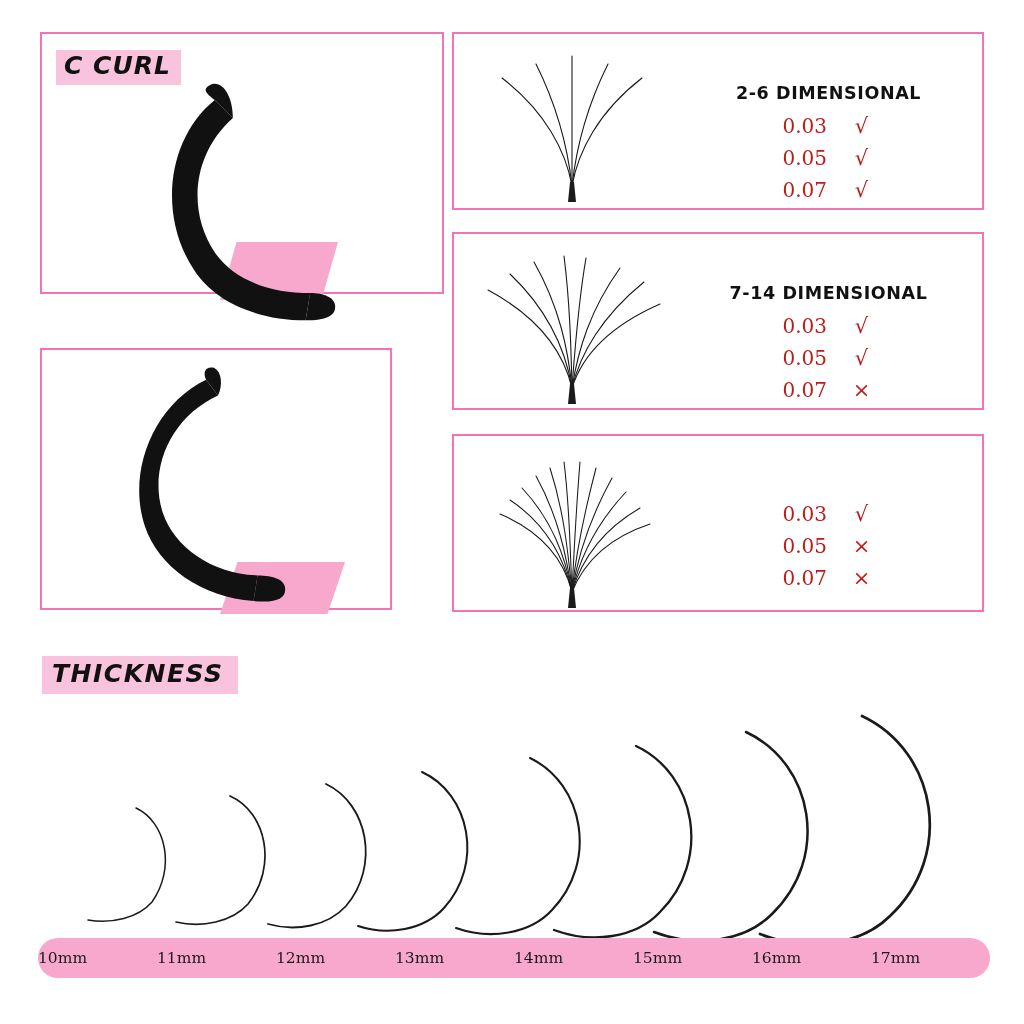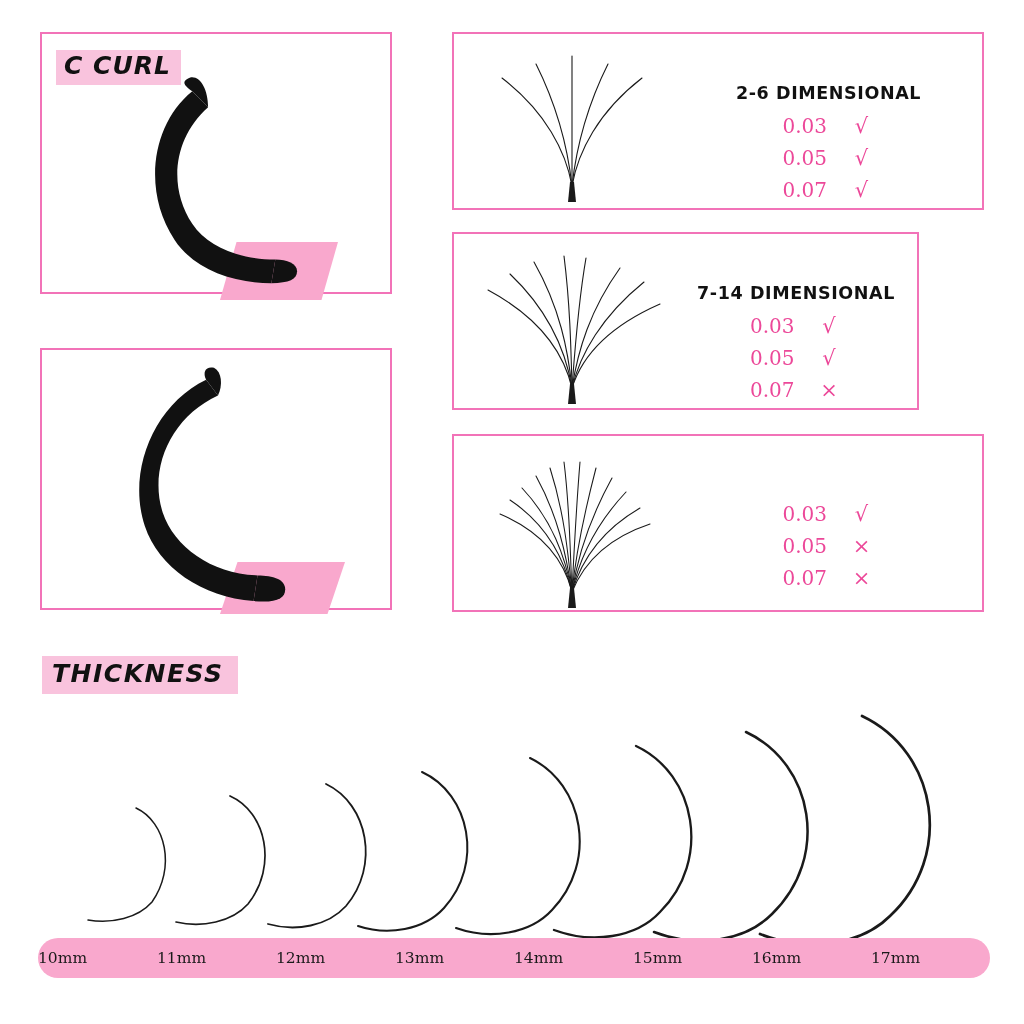--- a/index.html
+++ b/index.html
@@ -15,21 +15,21 @@
     overflow: hidden;
   }
 
   
   .curl-card {
     position: absolute;
     border: 2px solid #f273b8;
     background: #ffffff;
     box-sizing: border-box;
   }
-  #curl-c { left: 40px; top: 32px; width: 352px; height: 262px; }
+  #curl-c { left: 40px; top: 32px; width: 404px; height: 262px; }
   #curl-d { left: 40px; top: 348px; width: 352px; height: 262px; }
 
   .curl-label {
     position: absolute;
     left: 14px;
     top: 16px;
     background: #f9c3dd;
     padding: 2px 10px 4px 8px;
     font-family: "DejaVu Sans", sans-serif;
     font-size: 25px;
@@ -56,21 +56,21 @@
   .dim-card {
     position: absolute;
     border: 2px solid #f273b8;
     background: #ffffff;
     box-sizing: border-box;
     display: flex;
     flex-direction: row;
     align-items: center;
   }
   #dim-1 { left: 452px; top: 32px;  width: 532px; height: 178px; }
-  #dim-2 { left: 452px; top: 232px; width: 467px; height: 178px; }
+  #dim-2 { left: 452px; top: 232px; width: 532px; height: 178px; }
   #dim-3 { left: 452px; top: 434px; width: 532px; height: 178px; }
 
   .dim-art {
     width: 235px;
     height: 100%;
     flex: none;
     position: relative;
   }
   .dim-info {
     flex: 1;
@@ -86,21 +86,21 @@
     color: #111111;
     margin-bottom: 8px;
   }
   .dim-rows {
     display: inline-block;
     text-align: left;
   }
   .dim-row {
     font-family: "DejaVu Serif", serif;
     font-size: 20px;
-    color: #ec4899;
+    color: #b91c1c;
     line-height: 1.52;
     white-space: nowrap;
   }
   .dim-row .val { display: inline-block; width: 66px; }
   .dim-row .mark { display: inline-block; width: 26px; text-align: center; font-size: 21px; }
 
   
   #thickness-label {
     position: absolute;
     left: 42px;

